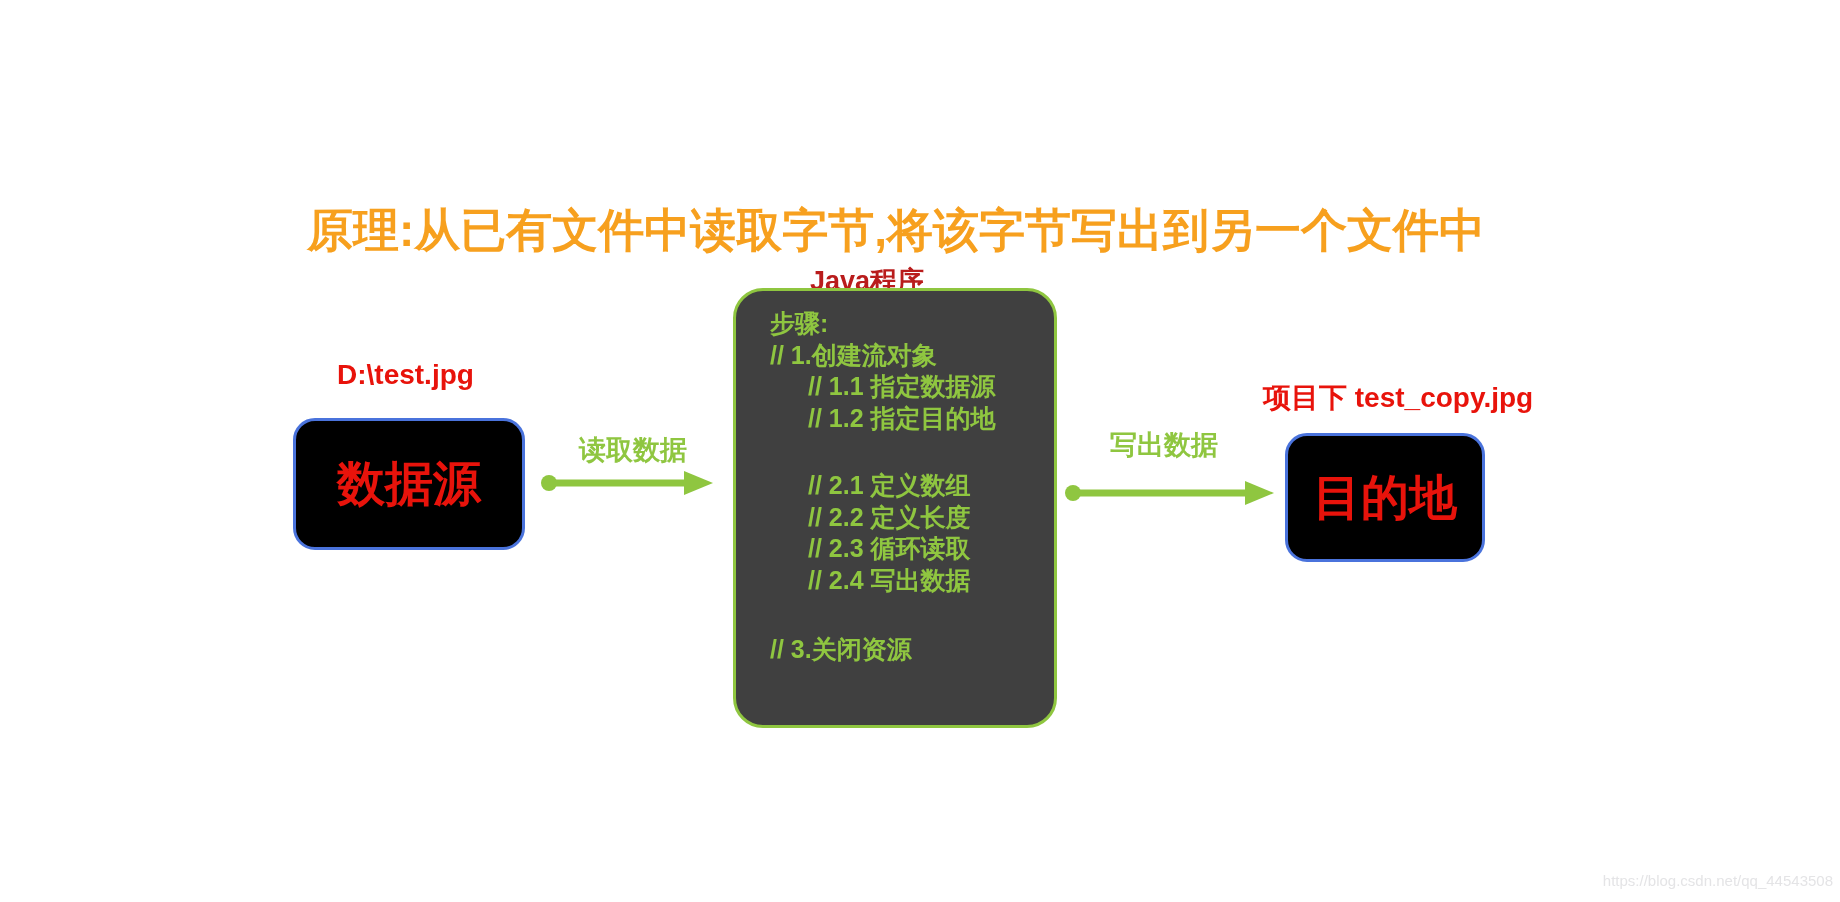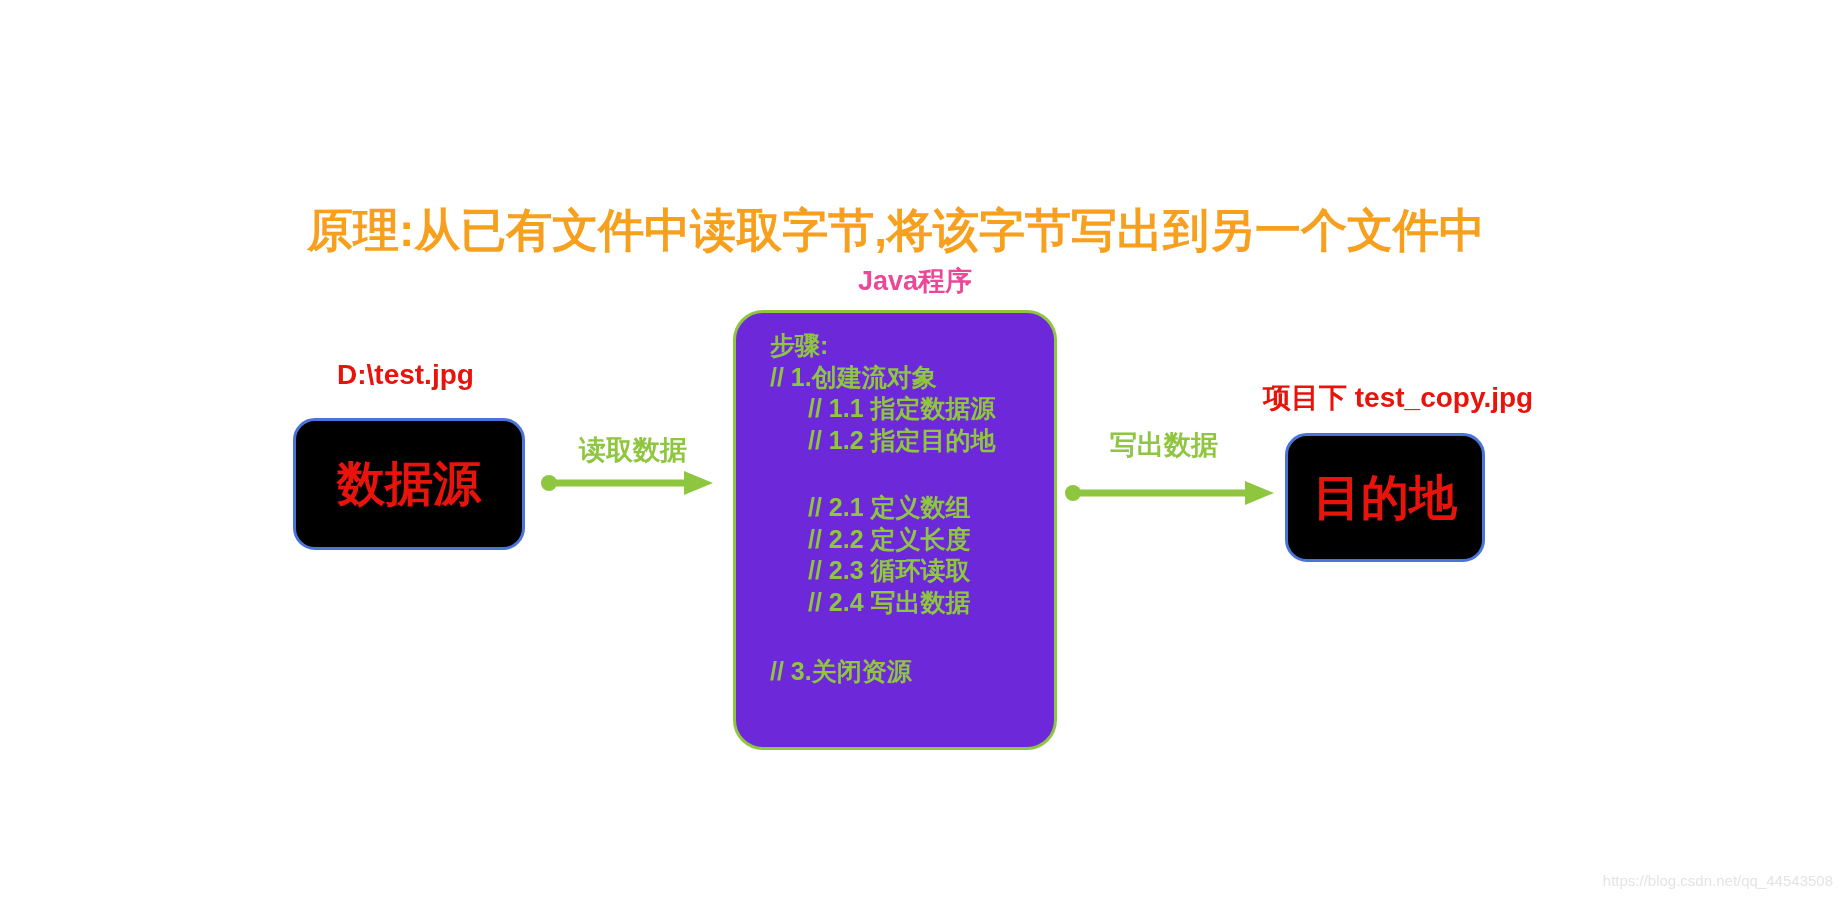--- a/index.html
+++ b/index.html
@@ -60,33 +60,32 @@
     white-space: nowrap;
   }
 
   
   .program-title {
     position: absolute;
     left: 810px;
     top: 263px;
     font-size: 27px;
     font-weight: 700;
-    color: #ec4899;
+    color: #b91c1c;
     white-space: nowrap;
-    margin-left: 48px;
   }
   .program-box {
     position: absolute;
     left: 733px;
-    top: 310px;
+    top: 288px;
     width: 324px;
     height: 440px;
     border: 3px solid #8FC640;
     border-radius: 30px;
-    background: #6d28d9;
+    background: #404040;
     box-sizing: border-box;
     padding: 17px 10px 0 34px;
   }
   .step-line {
     font-size: 25px;
     font-weight: 700;
     color: #8FC640;
     line-height: 31.5px;
     white-space: nowrap;
   }

